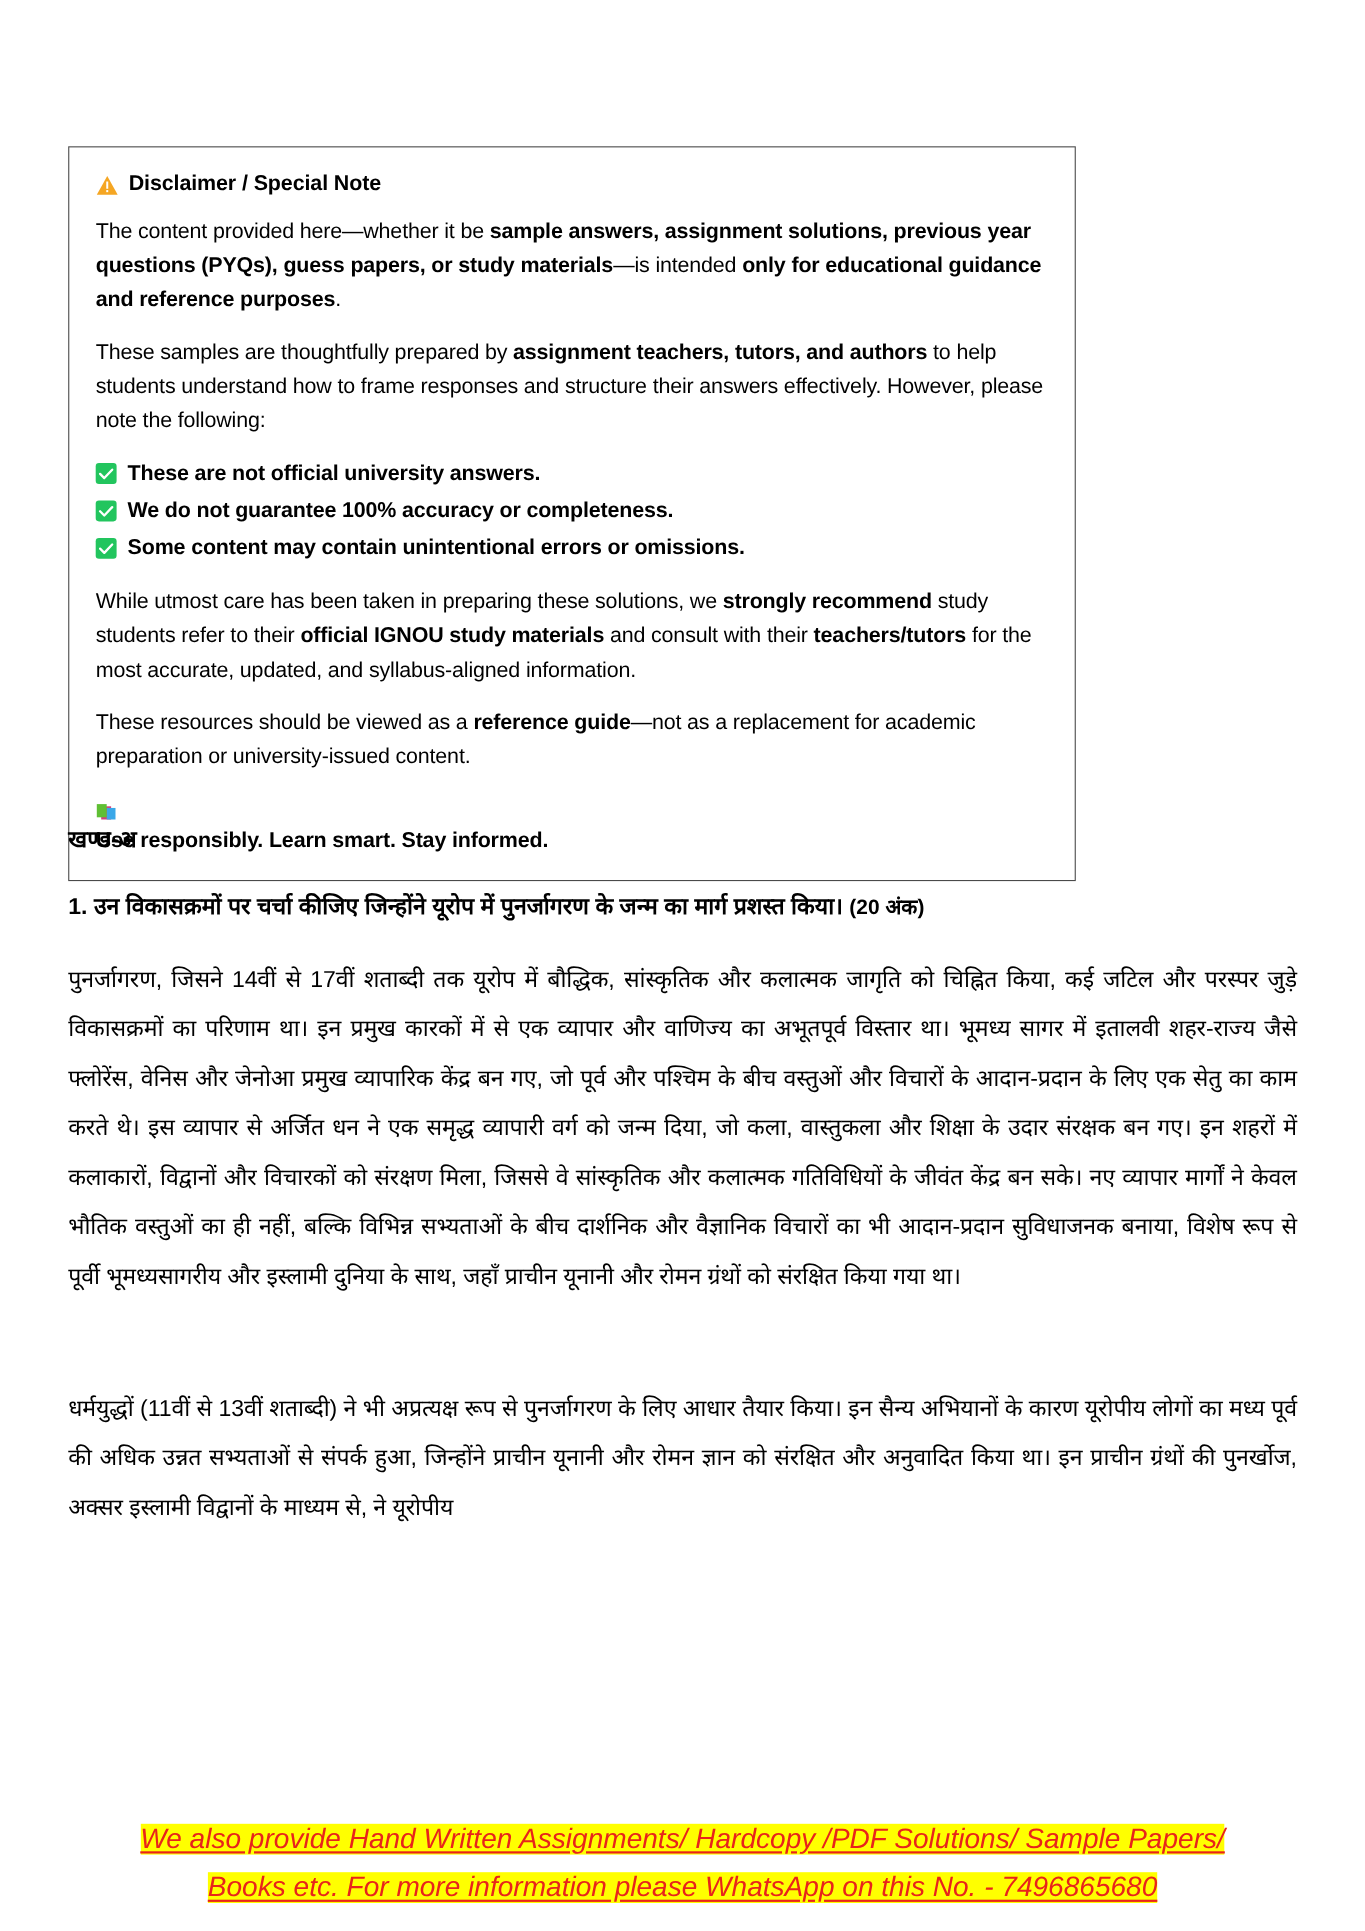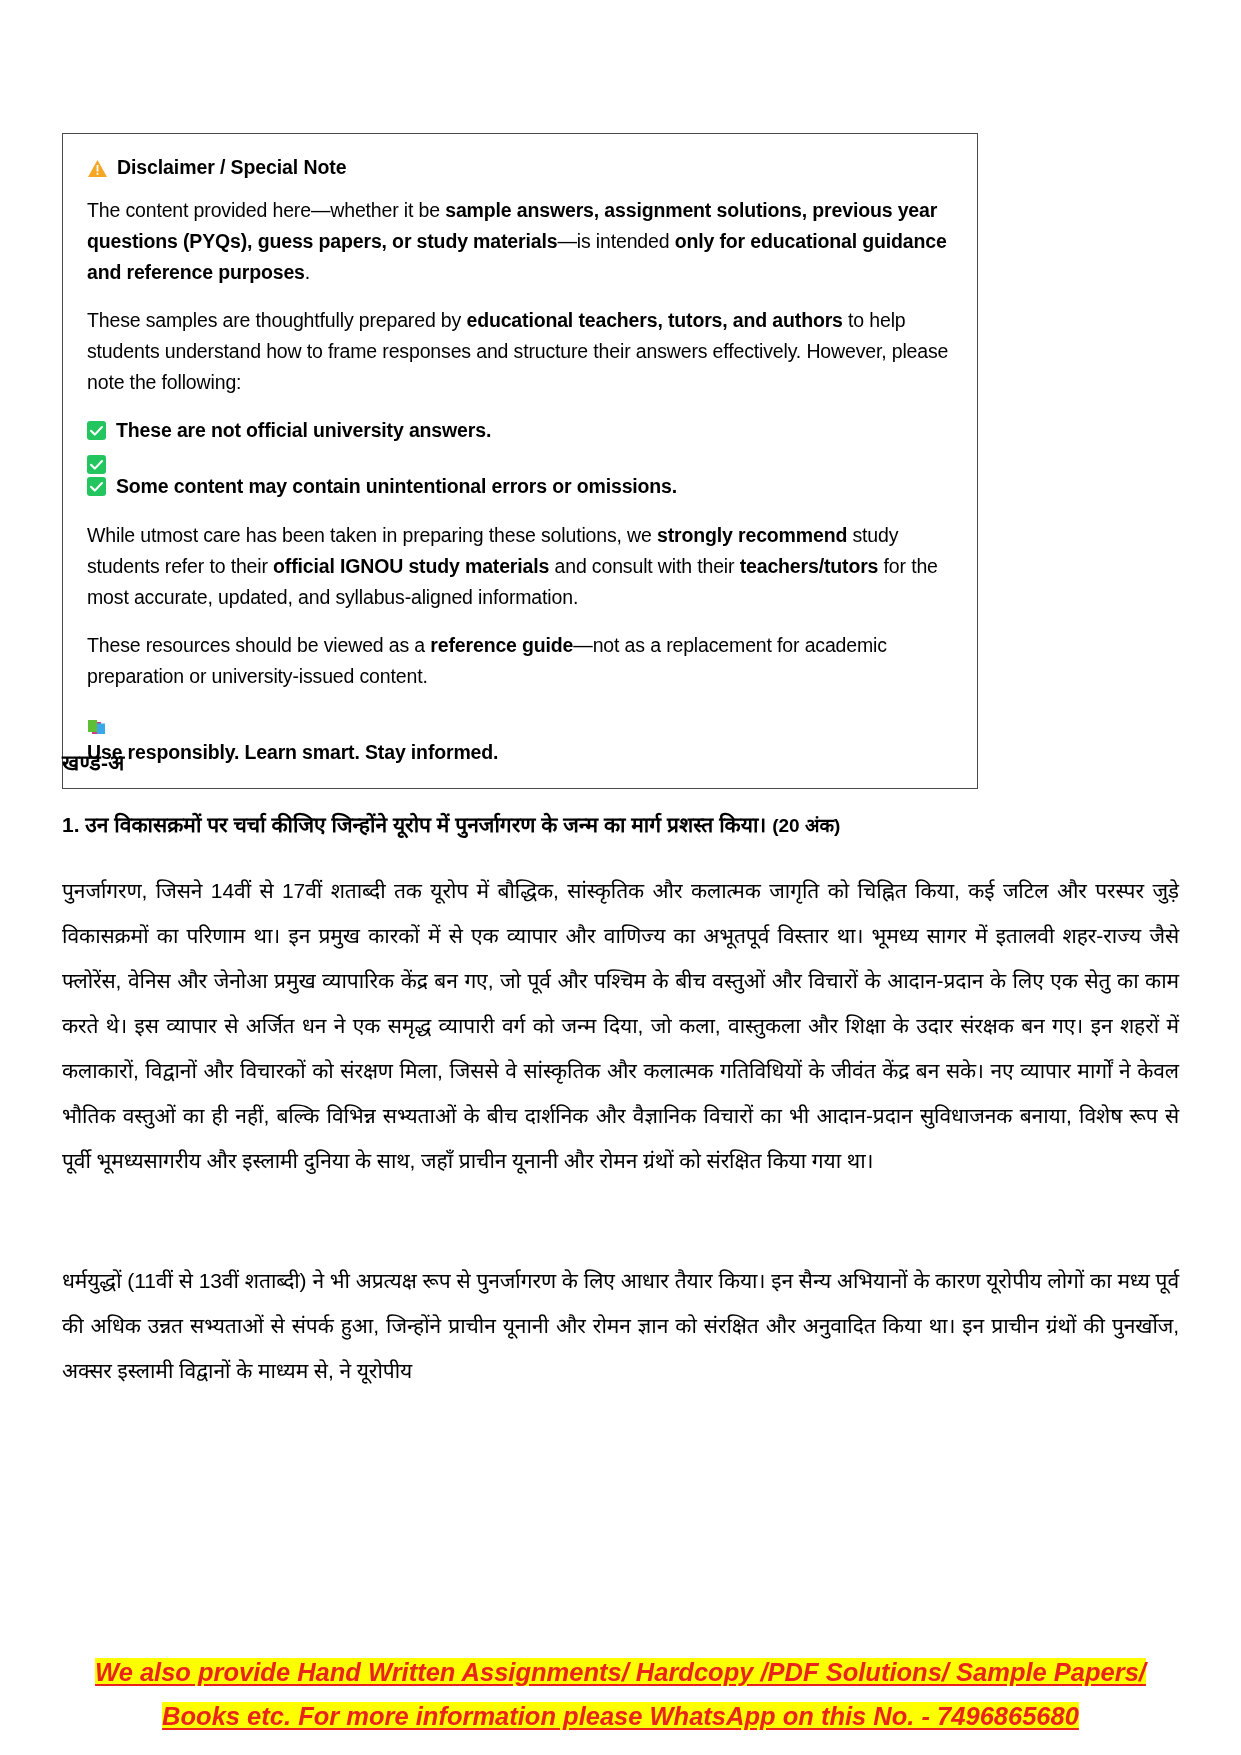--- a/index.html
+++ b/index.html
@@ -142,21 +142,21 @@
     position: absolute;
     left: 62px;
     top: 1652px;
     width: 1117px;
     text-align: center;
   }
   .footer-line {
     display: inline;
     background: #ffff00;
     color: #e8241b;
-    font-weight: bold;
+    font-weight: normal;
     font-style: italic;
     font-size: 25.5px;
     line-height: 40px;
     text-decoration: underline;
     text-underline-offset: 3px;
     box-decoration-break: clone;
     -webkit-box-decoration-break: clone;
   }
   .footer-row { line-height: 40px; }
 </style>
@@ -173,37 +173,38 @@
           <path d="M10.5 1 L20 18 L1 18 Z" fill="#f5a623"></path>
           <rect x="9.6" y="6" width="1.8" height="6.6" fill="#ffffff"></rect>
           <rect x="9.6" y="13.8" width="1.8" height="1.9" fill="#ffffff"></rect>
         </svg>
       </span>
       <span>Disclaimer / Special Note</span>
     </div>
 
     <p class="disc-p"><span>The content provided here—whether it be </span><b>sample answers, assignment solutions, previous year questions (PYQs), guess papers, or study materials</b><span>—is intended </span><b>only for educational guidance and reference purposes</b><span>.</span></p>
 
-    <p class="disc-p"><span>These samples are thoughtfully prepared by </span><b>educational teachers, tutors, and authors</b><span> to help students understand how to frame responses and structure their answers effectively. However, please note the following:</span></p>
+    <p class="disc-p"><span>These samples are thoughtfully prepared by </span><b>assignment teachers, tutors, and authors</b><span> to help students understand how to frame responses and structure their answers effectively. However, please note the following:</span></p>
 
     <ul class="check-list">
       <li>
         <span class="check-box">
           <svg viewBox="0 0 19 19" width="19" height="19" aria-hidden="true">
             <path d="M4 9.8 L7.8 13.6 L15 6" fill="none" stroke="#ffffff" stroke-width="2.1" stroke-linecap="round" stroke-linejoin="round"></path>
           </svg>
         </span>
         <span>These are not official university answers.</span>
       </li>
       <li>
         <span class="check-box">
           <svg viewBox="0 0 19 19" width="19" height="19" aria-hidden="true">
             <path d="M4 9.8 L7.8 13.6 L15 6" fill="none" stroke="#ffffff" stroke-width="2.1" stroke-linecap="round" stroke-linejoin="round"></path>
           </svg>
         </span>
+        <span>We do not guarantee 100% accuracy or completeness.</span>
       </li>
       <li>
         <span class="check-box">
           <svg viewBox="0 0 19 19" width="19" height="19" aria-hidden="true">
             <path d="M4 9.8 L7.8 13.6 L15 6" fill="none" stroke="#ffffff" stroke-width="2.1" stroke-linecap="round" stroke-linejoin="round"></path>
           </svg>
         </span>
         <span>Some content may contain unintentional errors or omissions.</span>
       </li>
     </ul>

